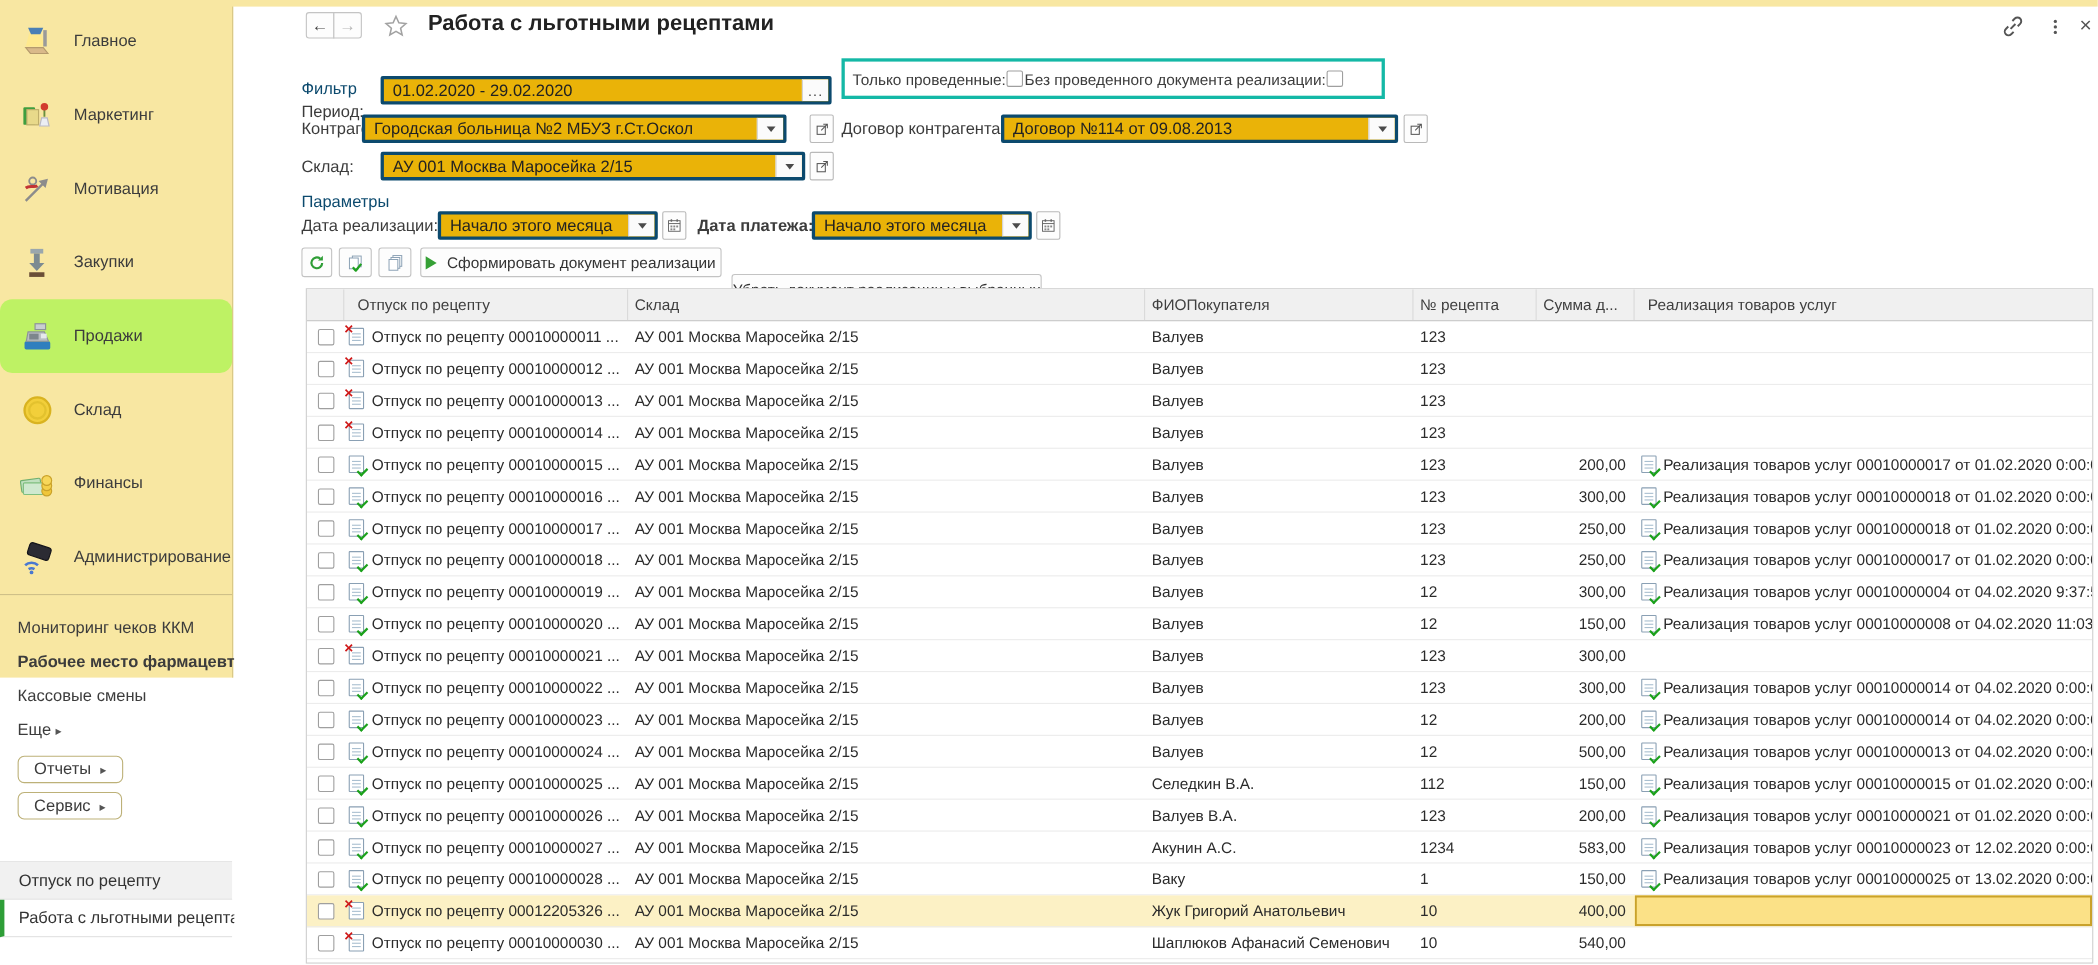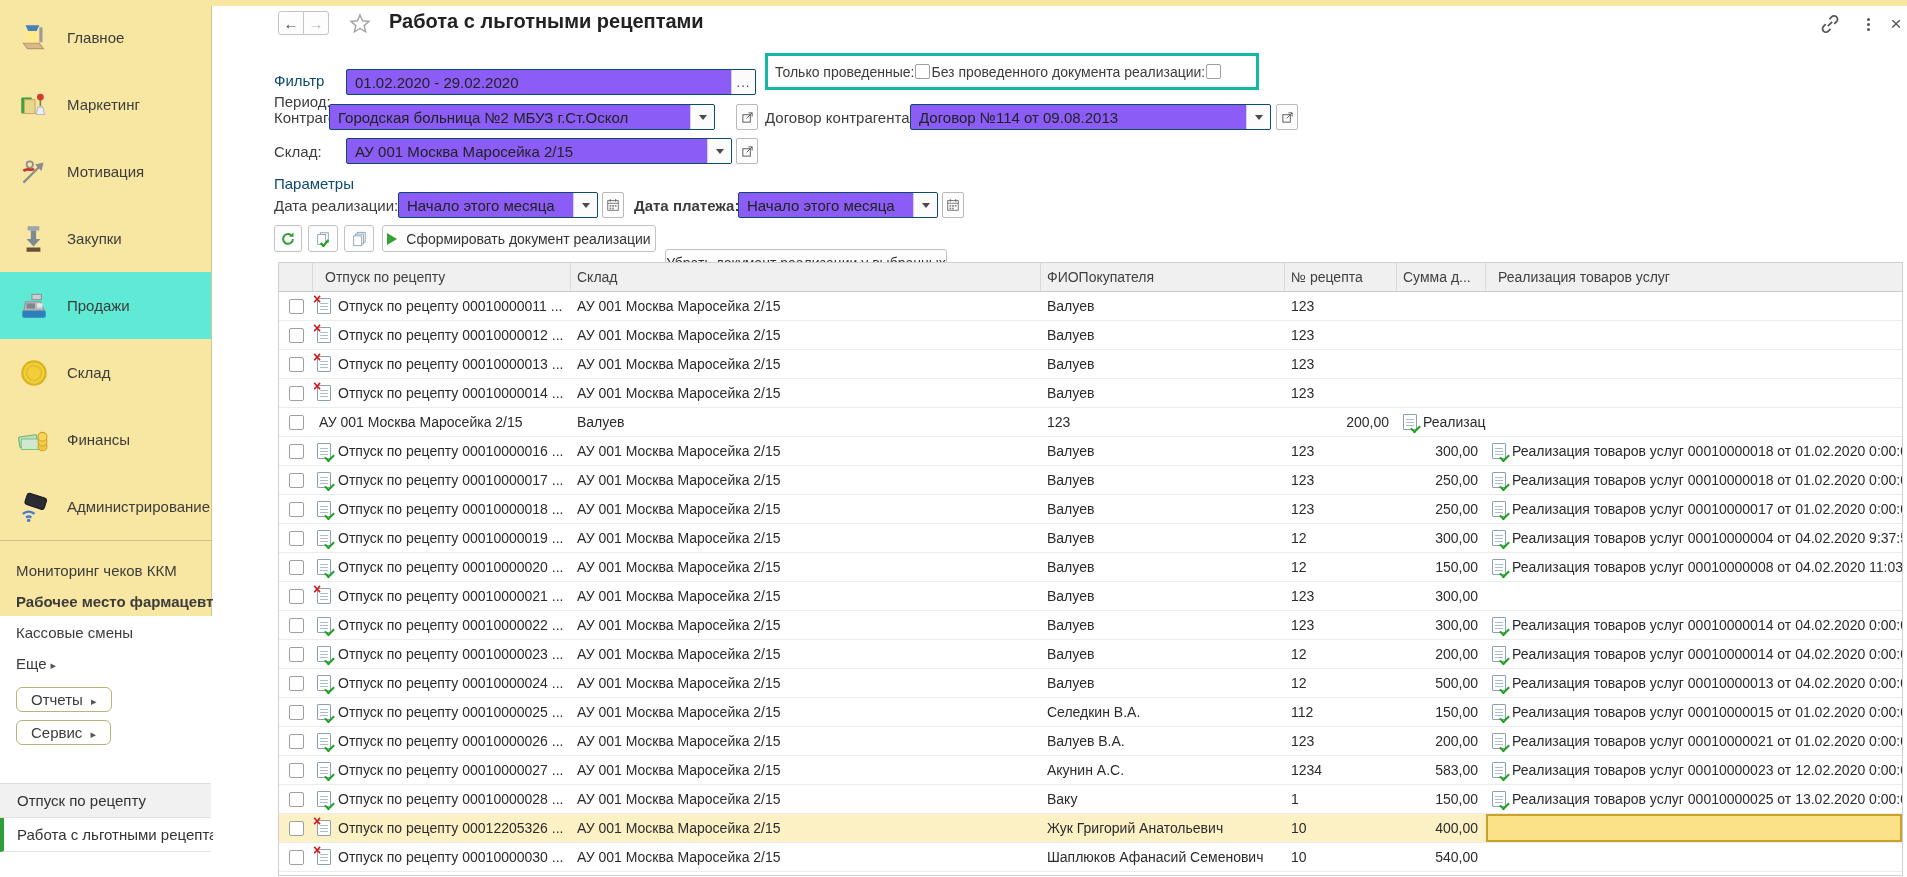--- a/index.html
+++ b/index.html
@@ -9,21 +9,21 @@
     font-size: 15px; color: #333; background: #fff;
     position: relative; overflow: hidden;
   }
   
   .top-strip { position:absolute; top:0; left:0; width:1907px; height:6px; background:#f8e7a2; z-index:6; }
 
   
   .sidebar { position:absolute; top:0; left:0; width:212px; height:616px; background:#f8e7a2; border-right:1px solid #d6c684; }
   .nav-sections { padding-top:4px; }
   .nav-item { height:67px; display:flex; align-items:center; gap:15px; padding-left:16px; cursor:pointer; }
-  .nav-item.active { background:#5eead4; }
+  .nav-item.active { background:#bef264;border-radius:11px; }
   .nav-icon { width:36px; height:36px; flex:none; display:flex; align-items:center; justify-content:center; }
   .nav-icon svg { width:34px; height:34px; }
   .nav-label { color:#3c3c3c; }
   .sidebar-divider { border-top:1px solid #cfc088; margin:0; }
   .fn-list { padding:14px 0 0 16px; }
   .fn-item { padding:7px 0; color:#3c3c3c; cursor:pointer; white-space:nowrap; }
   .fn-item.bold { font-weight:bold; }
   .fn-arrow { font-size:11px; color:#555; margin-left:4px; }
   .action-btn { display:block; margin:8px 0 0 16px; padding:3px 14px; border:1px solid #bdb178; border-radius:6px; background:transparent; color:#3c3c3c; font-size:15px; cursor:pointer; font-family:inherit; }
   .sidebar-bottom { position:absolute; top:783px; left:0; width:211px; bottom:0; background:#f1f1f1; border-top:1px solid #dcdcdc; }
@@ -41,21 +41,21 @@
   .win-icon { position:absolute; top:7px; width:22px; height:22px; display:flex; align-items:center; justify-content:center; cursor:pointer; color:#555; }
   .win-icon.link  { left:1606px; }
   .win-icon.more  { left:1644px; }
   .win-icon.close { left:1672px; font-size:19px; }
   .dots-v { display:flex; flex-direction:column; gap:2px; }
   .dots-v i { width:3px; height:3px; border-radius:50%; background:#555; }
 
   .section-label { position:absolute; left:61px; color:#0c4a6e; font-size:15px; }
   .form-label { position:absolute; color:#3c3c3c; white-space:nowrap; }
 
-  .field { position:absolute; height:26px; border:1px solid #0c4a6e; border-radius:2px; background:#8b5cf6; display:flex; align-items:stretch; overflow:hidden; }
+  .field { position:absolute; height:26px; border:3px solid #0c4a6e; border-radius:2px; background:#eab308; display:flex; align-items:stretch; overflow:hidden; }
   .field .val { flex:1; padding:0 8px; display:flex; align-items:center; white-space:nowrap; overflow:hidden; color:#222; }
   .seg { width:24px; flex:none; border-left:1px solid #d2d2d2; background:#fbfbfb; display:flex; align-items:center; justify-content:center; cursor:pointer; }
   .caret { width:0; height:0; border:4px solid transparent; border-top:5px solid #4a4a4a; margin-top:5px; }
   .seg.dots { font-size:13px; color:#444; letter-spacing:1px; }
   .sq-btn { position:absolute; width:22px; height:26px; border:1px solid #b9b9b9; border-radius:2px; background:#fdfdfd; display:flex; align-items:center; justify-content:center; cursor:pointer; }
 
   .annotation-box { position:absolute; left:552px; top:47px; width:494px; height:37px; border:3px solid #14b8a6; display:flex; align-items:center; gap:1px; padding:0 7px; }
   .annotation-box .form-label2 { color:#3c3c3c; font-size:14px; white-space:nowrap; }
   .checkbox { width:15px; height:15px; border:1px solid #9f9f9f; border-radius:2px; background:#fff; flex:none; cursor:pointer; }
 
@@ -443,20 +443,24 @@
     <div class="cell sum-cell"></div>
     <div class="cell real-cell">
       <span class="doc-icon posted hidden"></span>
       <span class="txt"></span>
     </div>
   </div>
         <div class="t-row">
     <div class="cell cb-cell">
             <span class="checkbox"></span>
           </div>
+    <div class="cell doc-cell">
+      <span class="doc-icon posted"></span>
+      <span class="txt">Отпуск по рецепту 00010000015 ...</span>
+    </div>
     <div class="cell">АУ 001 Москва Маросейка 2/15</div>
     <div class="cell">Валуев</div>
     <div class="cell">123</div>
     <div class="cell sum-cell">200,00</div>
     <div class="cell real-cell">
       <span class="doc-icon posted"></span>
       <span class="txt">Реализация товаров услуг 00010000017 от 01.02.2020 0:00:00</span>
     </div>
   </div>
         <div class="t-row">

